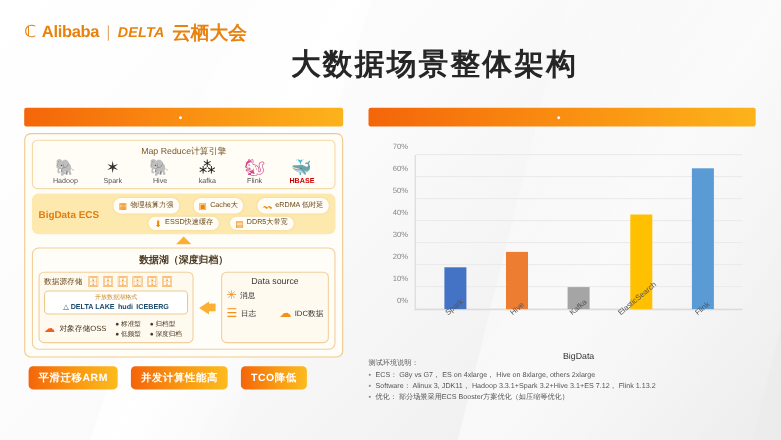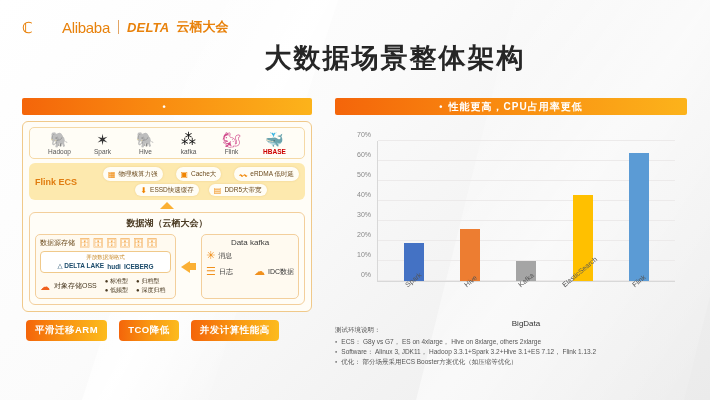--- a/index.html
+++ b/index.html
@@ -14,24 +14,24 @@
   .streak{position:absolute;left:150px;top:-60px;width:120px;height:520px;
     background:linear-gradient(100deg,rgba(255,255,255,0) 0%,rgba(255,255,255,.95) 50%,rgba(255,255,255,0) 100%);
     transform:rotate(18deg);pointer-events:none;}
   .streak2{position:absolute;left:470px;top:-80px;width:260px;height:560px;
     background:linear-gradient(110deg,rgba(255,255,255,0) 0%,rgba(255,255,255,.6) 45%,rgba(240,240,240,0) 100%);
     transform:rotate(14deg);pointer-events:none;}
 
   
   .brand{position:absolute;left:22px;top:18px;display:flex;align-items:center;gap:5px;}
   .brand .mark{color:#e8820c;font-size:15px;font-weight:bold;font-style:italic;line-height:1;}
-  .brand .ali{color:#e8820c;font-size:15px;font-weight:normal;letter-spacing:-.3px;margin-left:24px;}
+  .brand .ali{color:#e8820c;font-size:15px;font-weight:bold;letter-spacing:-.3px;}
   .brand .divider{width:1px;height:14px;background:#e2a464;margin:0 3px;}
   .brand .apsara{color:#e8820c;font-size:13px;font-weight:bold;font-style:italic;letter-spacing:.2px;}
-  .brand .cn{color:#e8820c;font-size:13px;font-weight:bold;margin-left:2px;}
+  .brand .cn{color:#e8820c;font-size:17px;font-weight:bold;margin-left:2px;}
 
   
   .title{position:absolute;left:0;right:0;top:40px;text-align:center;
     color:#262626;font-size:27px;font-weight:bold;letter-spacing:2px;
     padding-left:80px;}
 
   
   .panel{position:absolute;}
   .panel-head{
     height:17px;border-radius:2px;display:flex;align-items:center;justify-content:center;
@@ -145,20 +145,21 @@
   <div class="title">大数据场景整体架构</div>
 
   <div class="panel left">
     <div class="panel-head">
       <span class="dot">•</span>
     </div>
 
     <div class="diagram">
 
       <div class="mr-box">
+        <div class="mr-title">Map Reduce计算引擎</div>
         <div class="logo-row">
           <div class="logo lg-hadoop">
             <span class="glyph">🐘</span>
             <span class="nm">Hadoop</span>
           </div>
           <div class="logo lg-spark">
             <span class="glyph">✶</span>
             <span class="nm">Spark</span>
           </div>
           <div class="logo lg-hive">
@@ -174,21 +175,21 @@
             <span class="nm">Flink</span>
           </div>
           <div class="logo lg-hbase">
             <span class="glyph">🐳</span>
             <span class="nm">HBASE</span>
           </div>
         </div>
       </div>
 
       <div class="ecs-box">
-        <div class="ecs-label">Flink ECS</div>
+        <div class="ecs-label">BigData ECS</div>
         <div class="ecs-pills">
           <div class="pill-row">
             <div class="pill">
               <span class="pi">▦</span>
               <span class="pl">物理核算力强</span>
             </div>
             <div class="pill">
               <span class="pi">▣</span>
               <span class="pl">Cache大</span>
             </div>
@@ -209,21 +210,21 @@
             </div>
           </div>
         </div>
       </div>
 
       <div>
         <div class="arrow-up"></div>
       </div>
 
       <div class="lake">
-        <div class="lake-title">数据湖（云栖大会）</div>
+        <div class="lake-title">数据湖（深度归档）</div>
         <div class="lake-body">
 
           <div class="lake-left">
             <div class="store-head">
               <span class="sh-label">数据源存储</span>
               <span class="store-icons">
                 <span>🗄</span>
                 <span>🗄</span>
                 <span>🗄</span>
                 <span>🗄</span>
@@ -250,21 +251,21 @@
               </span>
             </div>
           </div>
 
           <div class="arrow-left-wrap">
             <div class="arrow-left"></div>
             <div class="arrow-left-stem"></div>
           </div>
 
           <div class="lake-right">
-            <div class="ds-title">Data kafka</div>
+            <div class="ds-title">Data source</div>
             <div class="ds-item">
               <span class="di">✳</span>
               <span class="dl">消息</span>
             </div>
             <div class="ds-bottom">
               <div class="ds-item">
                 <span class="di">☰</span>
                 <span class="dl">日志</span>
               </div>
               <div class="ds-item">
@@ -273,29 +274,28 @@
               </div>
             </div>
           </div>
 
         </div>
       </div>
     </div>
 
     <div class="tags">
       <div class="tag">平滑迁移ARM</div>
+      <div class="tag">并发计算性能高</div>
       <div class="tag">TCO降低</div>
-      <div class="tag">并发计算性能高</div>
     </div>
   </div>
 
   <div class="panel right">
     <div class="panel-head">
       <span class="dot">•</span>
-      <span>性能更高，CPU占用率更低</span>
     </div>
 
     <div class="chart-wrap">
       <div class="yaxis" style="position: absolute;">
           <span style="bottom: 0%;">0%</span>
           <span style="bottom: 14.2857%;">10%</span>
           <span style="bottom: 28.5714%;">20%</span>
           <span style="bottom: 42.8571%;">30%</span>
           <span style="bottom: 57.1429%;">40%</span>
           <span style="bottom: 71.4286%;">50%</span>

